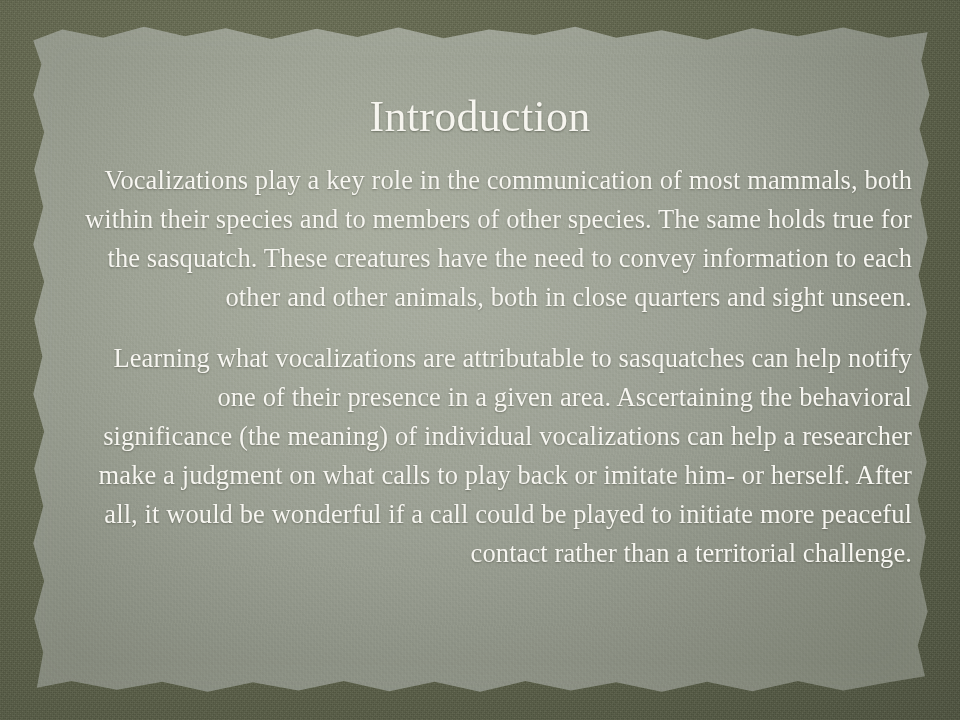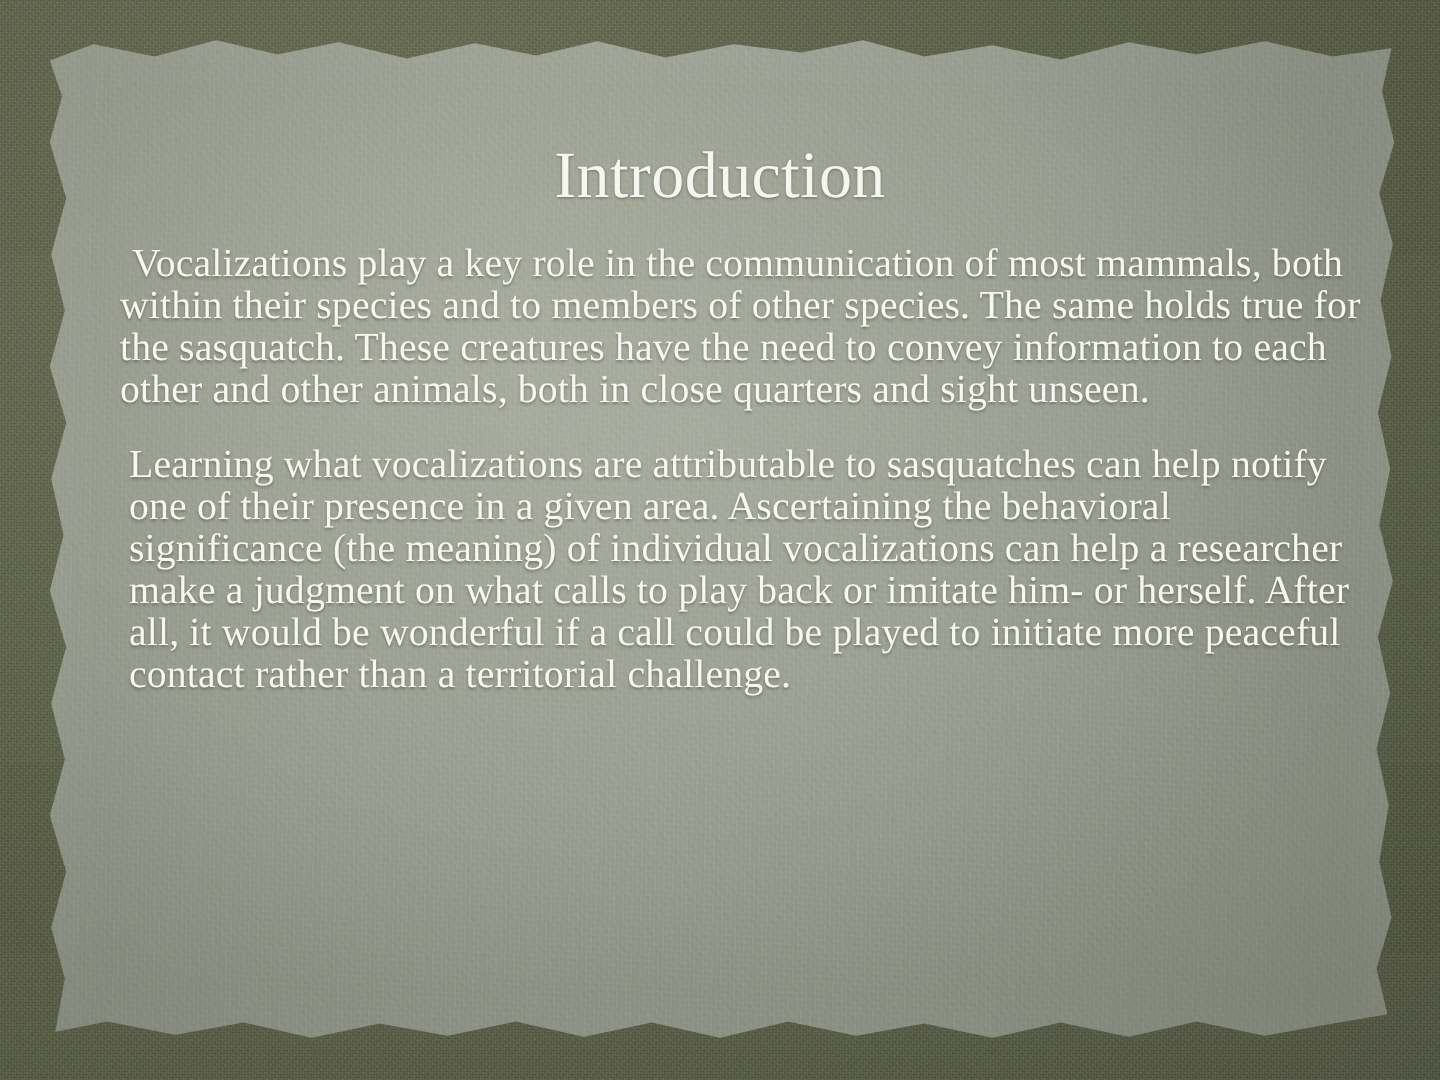--- a/index.html
+++ b/index.html
@@ -120,25 +120,26 @@
   .body-block {
     position: absolute;
     top: 161px;
     left: 72px;
     width: 840px;
   }
 
   .body-para {
     color: #f7f6f1;
     font-size: 26.5px;
-    line-height: 28px;
+    line-height: 39px;
     letter-spacing: .1px;
     text-shadow: 0 1px 2px rgba(45,48,36,.40);
     margin: 0;
     white-space: pre-wrap;
+    text-align: right;
   }
   .body-para.first {
     text-indent: 8px;
     padding-left: 8px;
   }
   .body-para.second {
     padding-left: 14px;
     margin-top: 22px;
   }
 </style>

